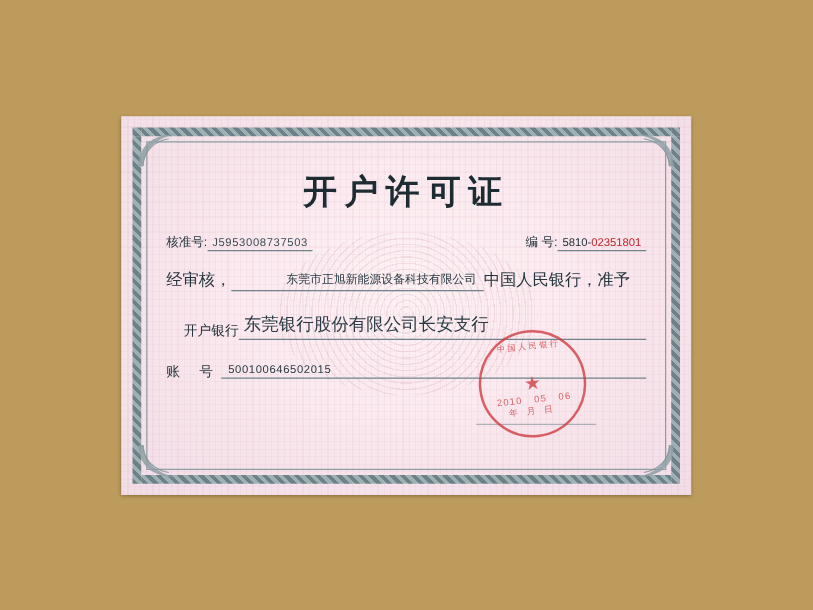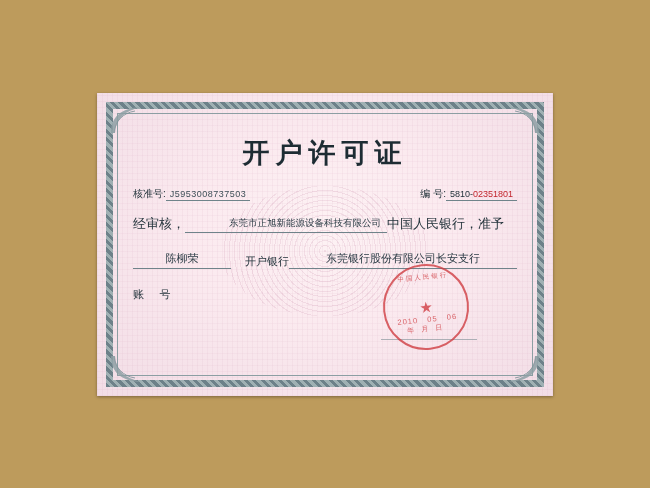--- a/index.html
+++ b/index.html
@@ -160,23 +160,23 @@
 
   .field-row {
     display: flex;
     align-items: flex-end;
     margin-top: 18px;
     padding: 0 6px;
   }
   .field-row .lbl { font-size: 11px; font-family: "DejaVu Serif","Liberation Serif",serif; }
   .field-row .fill {
     border-bottom: 1px solid #6f838a;
-    font-size: 11px;
+    font-size: 14px;
     padding: 0 4px 2px 4px;
-    text-align: center;
+    text-align: left;
     color: #2a3a44;
   }
   .acct-row {
     display: flex;
     align-items: flex-start;
     margin-top: 18px;
     padding: 0 6px;
   }
   .acct-row .lbl { font-size: 11px; letter-spacing: 6px; font-family: "DejaVu Serif","Liberation Serif",serif; }
   .acct-row .fill {
@@ -297,27 +297,27 @@
       </div>
 
       <div class="body-line">
         <span class="lbl">经审核，</span>
         <span class="fillname" style="width:190px">东莞市正旭新能源设备科技有限公司</span>
         <span class="lbl">中国人民银行，准予</span>
       </div>
 
 
       <div class="field-row">
-        <span class="fill" style="width:90px">陈柳荣</span>
         <span class="lbl" style="margin-left:14px">开户银行</span>
         <span class="fill" style="flex:1">东莞银行股份有限公司长安支行</span>
       </div>
 
       <div class="acct-row">
         <span class="lbl">账 号</span>
+        <span class="fill">500100646502015</span>
       </div>
 
       <div class="date-under"></div>
 
       <div class="seal">
         <div class="seal-top">中国人民银行</div>
         <div class="seal-star">★</div>
         <div class="seal-date">
           <span>2010</span>
           &nbsp;

